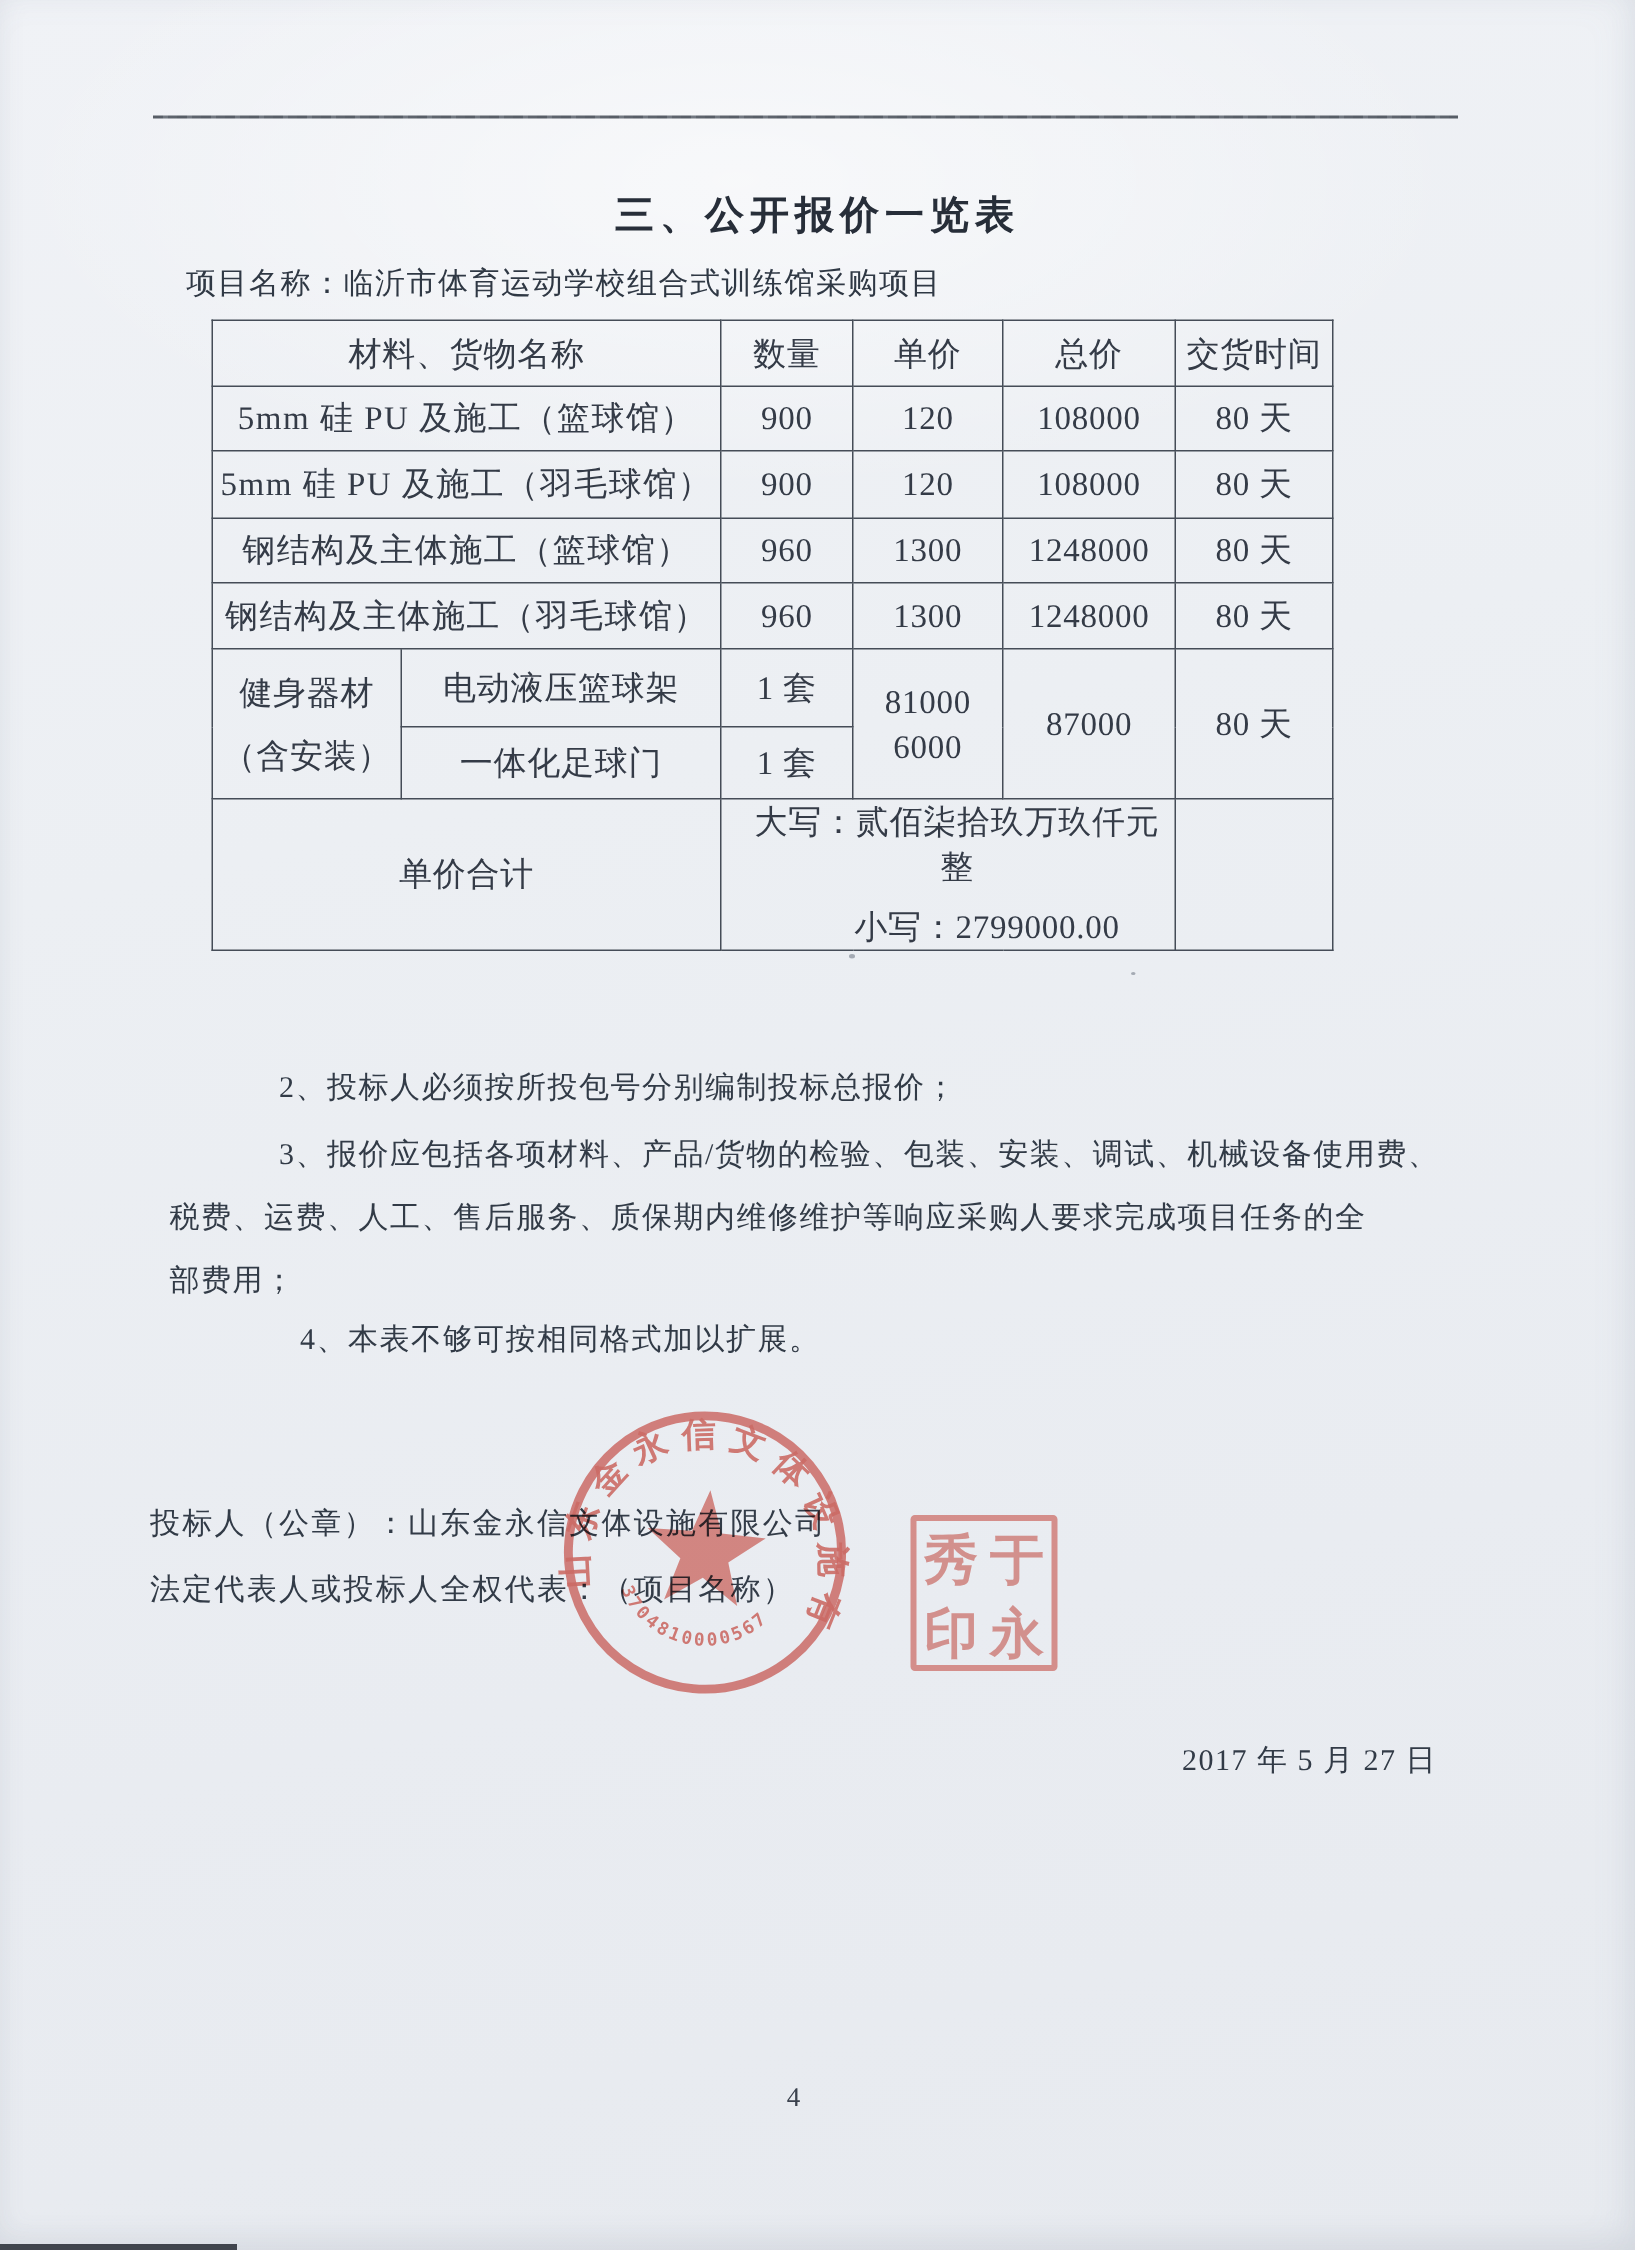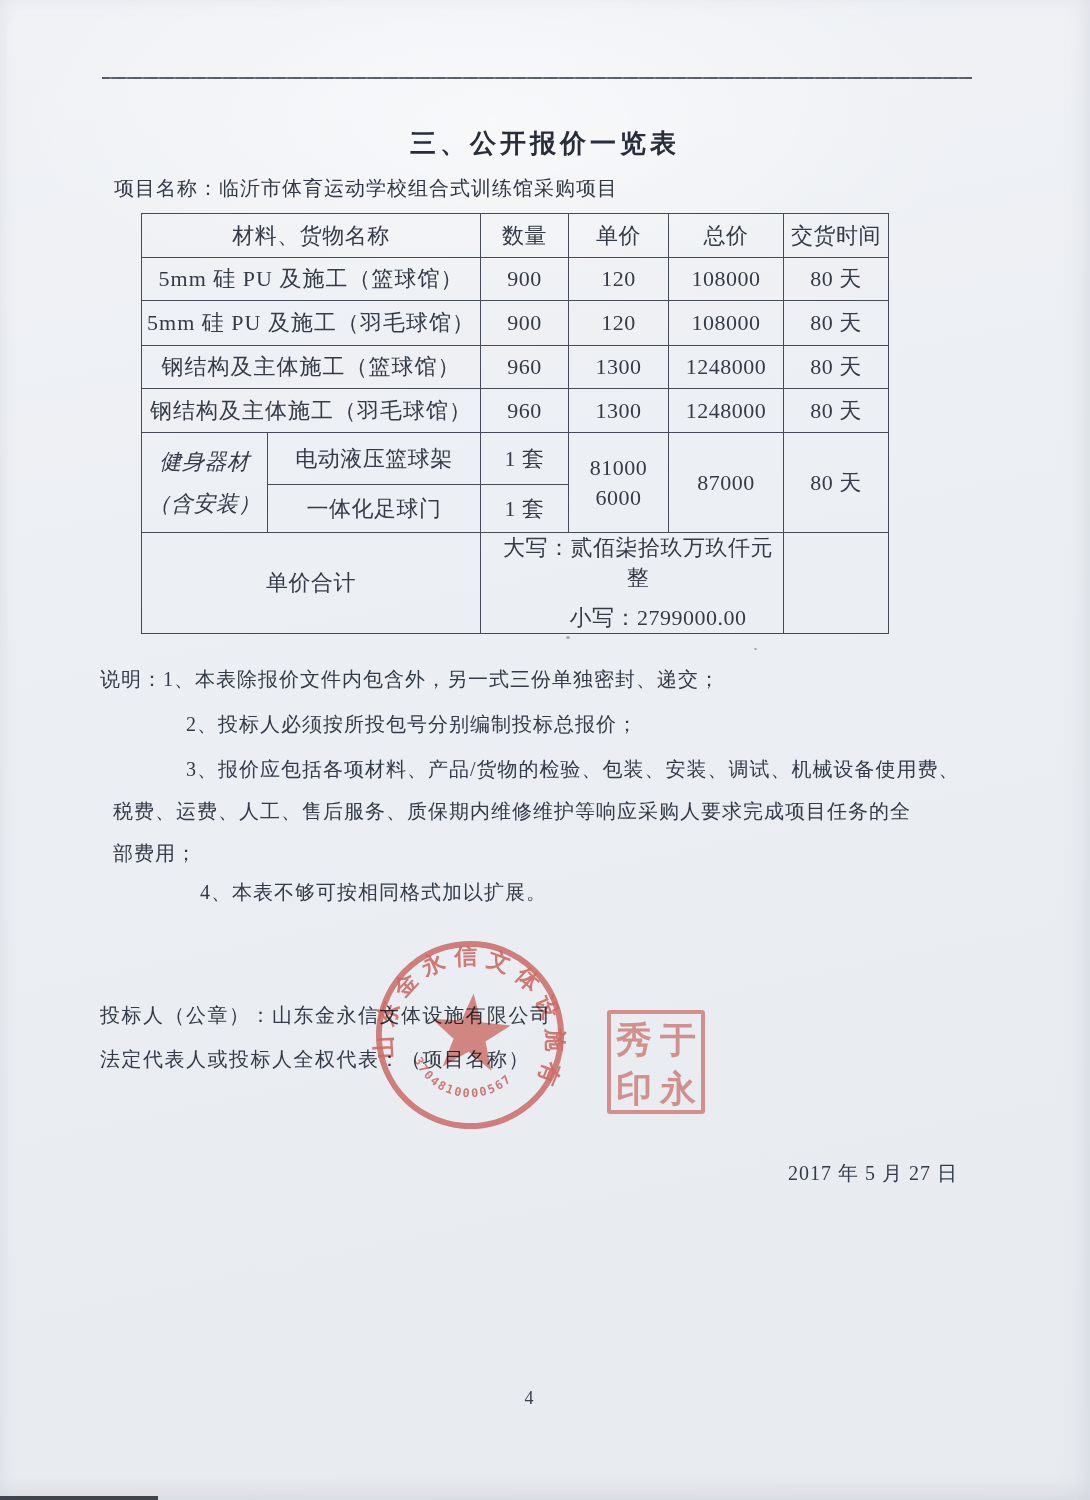--- a/index.html
+++ b/index.html
@@ -23,36 +23,36 @@
   .top-rule{
     position:absolute;left:102px;top:77px;width:870px;height:2px;
     background:repeating-linear-gradient(90deg,#3c434d 0 7px,#5a616b 7px 10px,#434a54 10px 16px);
     opacity:.85;
   }
   .doc-title{
     position:absolute;left:0;top:126px;width:1090px;
     text-align:center;font-size:26px;font-weight:bold;letter-spacing:4px;color:#272e39;
   }
   .project-line{
-    position:absolute;left:114px;top:175px;font-size:20px;letter-spacing:1px;color:#2f3募怀;
+    position:absolute;left:124px;top:175px;font-size:20px;letter-spacing:1px;color:#2f3募怀;
     color:#2f3844;
   }
   .price-table{
     position:absolute;left:141px;top:213px;
     border-collapse:collapse;table-layout:fixed;
     font-size:22px;color:#343b47;
   }
   .price-table td,.price-table th{
     border:1.5px solid #454c57;
     text-align:center;vertical-align:middle;
     font-weight:normal;padding:0 4px;
     letter-spacing:.5px;
   }
   .price-table .name-cell{letter-spacing:1px;}
-  .group-name{text-align:left;padding-left:12px;line-height:1.9;font-style:italic;}
+  .group-name{text-align:left;padding-left:12px;line-height:1.9;}
   .stack-cell div{line-height:1.35;}
   .stack-top{margin-top:4px;}
   .stack-bottom{margin-bottom:4px;}
   .sum-amount{text-align:left;}
   .sum-amount .caps{padding-left:12px;margin-bottom:10px;font-family:Liberation Serif, serif;}
   .sum-amount .small{padding-left:52px;}
   .notes-line{position:absolute;font-size:20px;letter-spacing:1px;color:#323b47;white-space:nowrap;}
   .bidder-line{position:absolute;font-size:20px;letter-spacing:1.5px;color:#323b47;white-space:nowrap;font-family:Liberation Mono, monospace;}
   .date-line{position:absolute;left:788px;top:1160px;font-size:20px;letter-spacing:1px;color:#323b47;}
   .page-number{position:absolute;left:517px;top:1388px;width:24px;text-align:center;font-size:18px;color:#3a414d;}
@@ -160,21 +160,20 @@
       <td colspan="2">单价合计</td>
       <td colspan="3" class="sum-amount">
         <div class="caps">大写：贰佰柒拾玖万玖仟元整</div>
         <div class="small">小写：2799000.00</div>
       </td>
       <td></td>
     </tr>
   </tbody>
     </table>
 
-  <div class="notes-line" style="left:100px;top:666px">说明：1、本表除报价文件内包含外，另一式三份单独密封、递交；</div>
   <div class="notes-line" style="left:186px;top:711px">2、投标人必须按所投包号分别编制投标总报价；</div>
   <div class="notes-line" style="left:186px;top:756px">3、报价应包括各项材料、产品/货物的检验、包装、安装、调试、机械设备使用费、</div>
   <div class="notes-line" style="left:113px;top:798px">税费、运费、人工、售后服务、质保期内维修维护等响应采购人要求完成项目任务的全</div>
   <div class="notes-line" style="left:113px;top:840px">部费用；</div>
   <div class="notes-line" style="left:200px;top:879px">4、本表不够可按相同格式加以扩展。</div>
 
   <div class="bidder-line" style="left:100px;top:1002px">投标人（公章）：山东金永信文体设施有限公司</div>
   <div class="bidder-line" style="left:100px;top:1046px">法定代表人或投标人全权代表：（项目名称）</div>
 
   <svg class="company-seal" viewBox="0 0 200 200">

